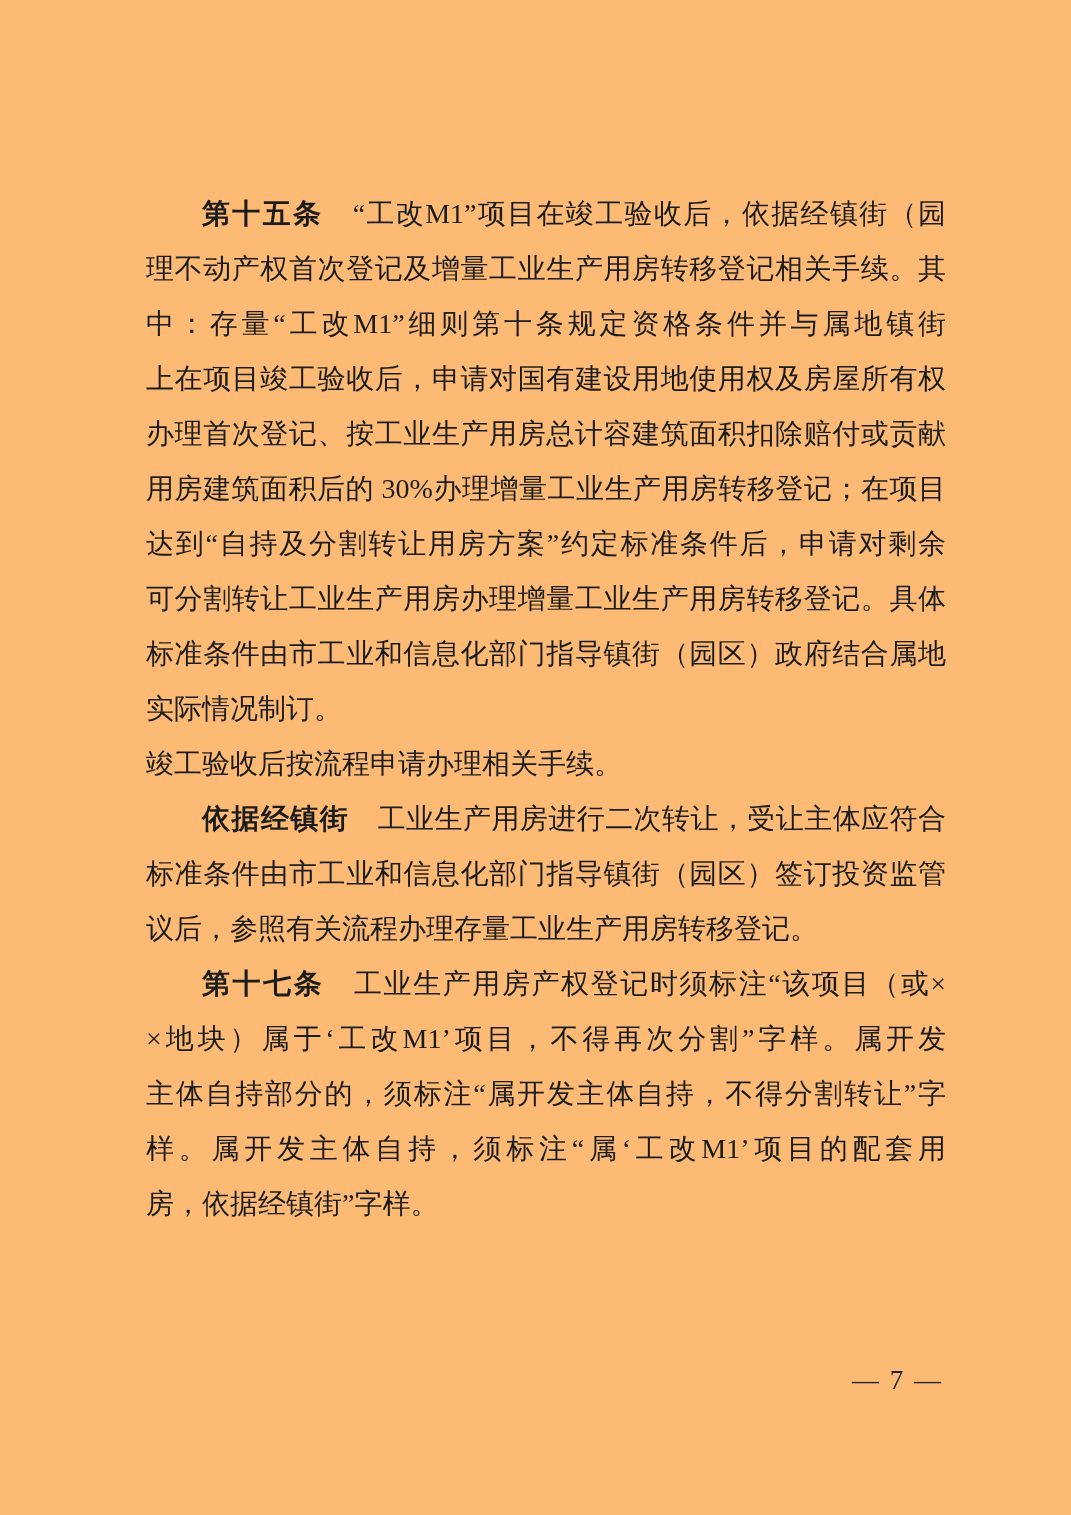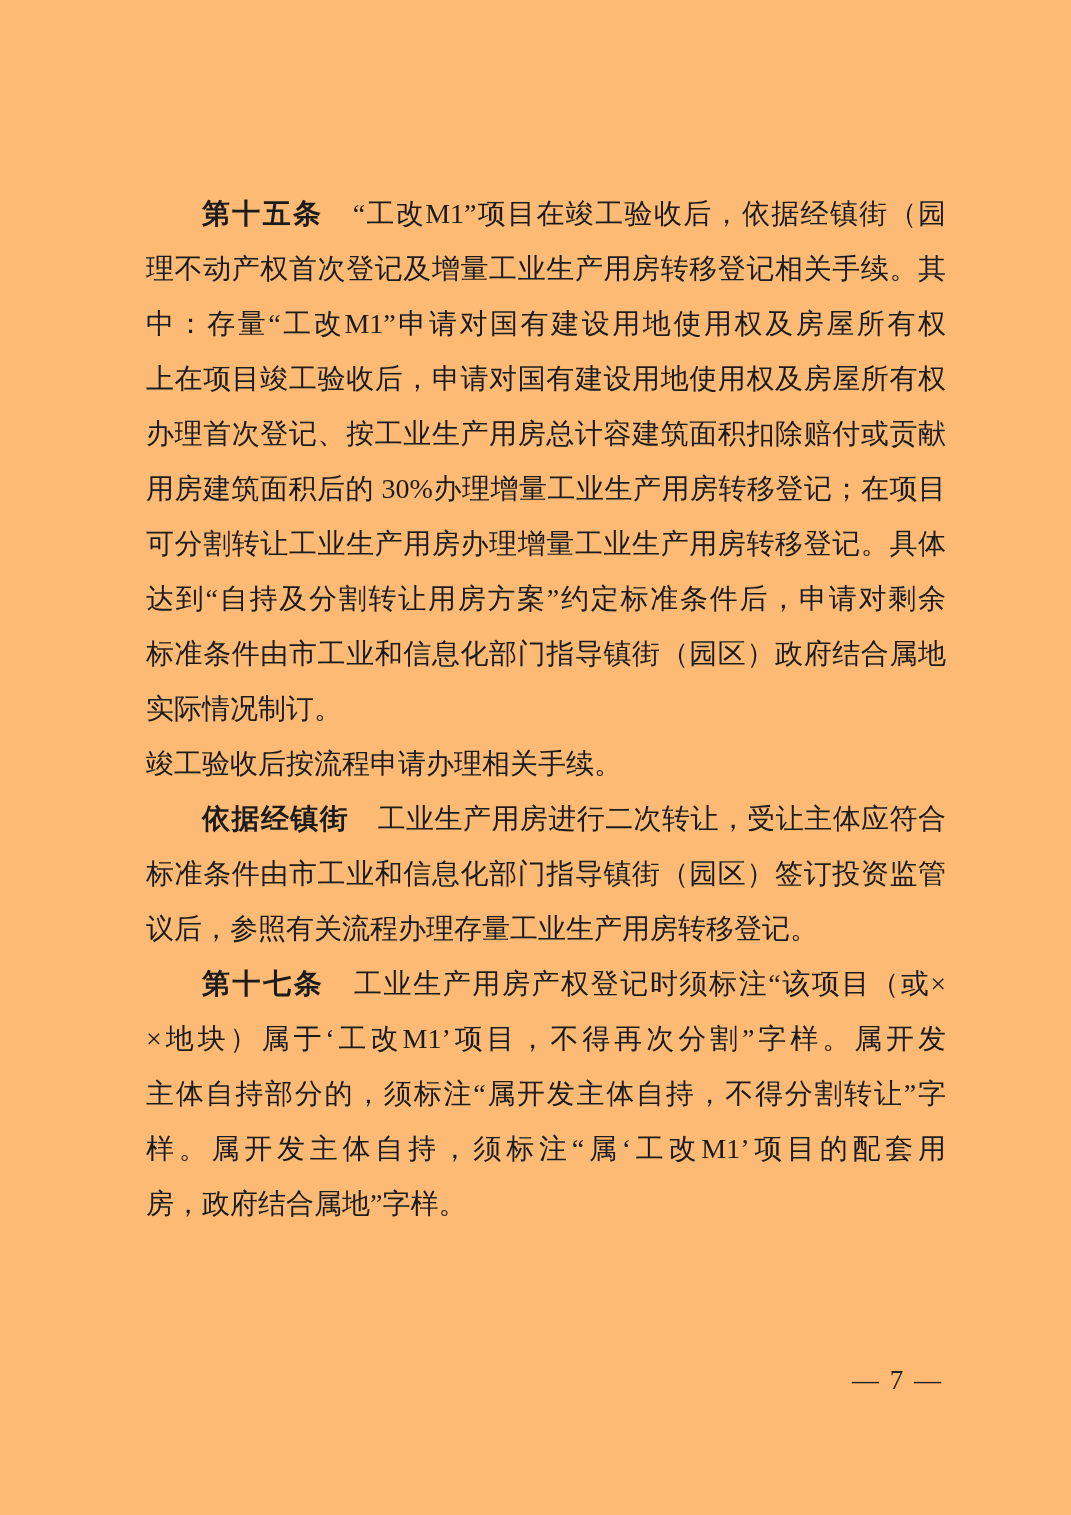--- a/index.html
+++ b/index.html
@@ -48,41 +48,41 @@
   }
 </style>
 </head>
 <body>
 
 <div class="page">
   <div class="content">
       <div class="paragraph">
         <div class="line first"><span class="hd">第十五条</span><span>　“工改M1”项目在竣工验收后，依据经镇街（园</span></div>
         <div class="line"><span>理不动产权首次登记及增量工业生产用房转移登记相关手续。其</span></div>
-        <div class="line"><span>中：存量“工改M1”申请对国有建设用地使用权及房屋所有权</span></div>
+        <div class="line"><span>中：存量“工改M1”细则第十条规定资格条件并与属地镇街</span></div>
         <div class="line"><span>上在项目竣工验收后，申请对国有建设用地使用权及房屋所有权</span></div>
         <div class="line"><span>办理首次登记、按工业生产用房总计容建筑面积扣除赔付或贡献</span></div>
         <div class="line"><span>用房建筑面积后的 30%办理增量工业生产用房转移登记；在项目</span></div>
+        <div class="line"><span>达到“自持及分割转让用房方案”约定标准条件后，申请对剩余</span></div>
         <div class="line"><span>可分割转让工业生产用房办理增量工业生产用房转移登记。具体</span></div>
-        <div class="line"><span>达到“自持及分割转让用房方案”约定标准条件后，申请对剩余</span></div>
         <div class="line"><span>标准条件由市工业和信息化部门指导镇街（园区）政府结合属地</span></div>
         <div class="line last"><span>实际情况制订。</span></div>
       </div>
       <div class="paragraph">
         <div class="line last"><span>竣工验收后按流程申请办理相关手续。</span></div>
       </div>
       <div class="paragraph">
         <div class="line first"><span class="hd">依据经镇街</span><span>　工业生产用房进行二次转让，受让主体应符合本</span></div>
         <div class="line"><span>标准条件由市工业和信息化部门指导镇街（园区）签订投资监管协</span></div>
         <div class="line last"><span>议后，参照有关流程办理存量工业生产用房转移登记。</span></div>
       </div>
       <div class="paragraph">
         <div class="line first"><span class="hd">第十七条</span><span>　工业生产用房产权登记时须标注“该项目（或×</span></div>
         <div class="line"><span>×地块）属于‘工改M1’项目，不得再次分割”字样。属开发</span></div>
         <div class="line"><span>主体自持部分的，须标注“属开发主体自持，不得分割转让”字</span></div>
         <div class="line"><span>样。属开发主体自持，须标注“属‘工改M1’项目的配套用</span></div>
-        <div class="line last"><span>房，政府结合属地”字样。</span></div>
+        <div class="line last"><span>房，依据经镇街”字样。</span></div>
       </div>
     </div>
   <div class="footer">
     <span>— 7 —</span>
   </div>
 </div>
 
 </body></html>

